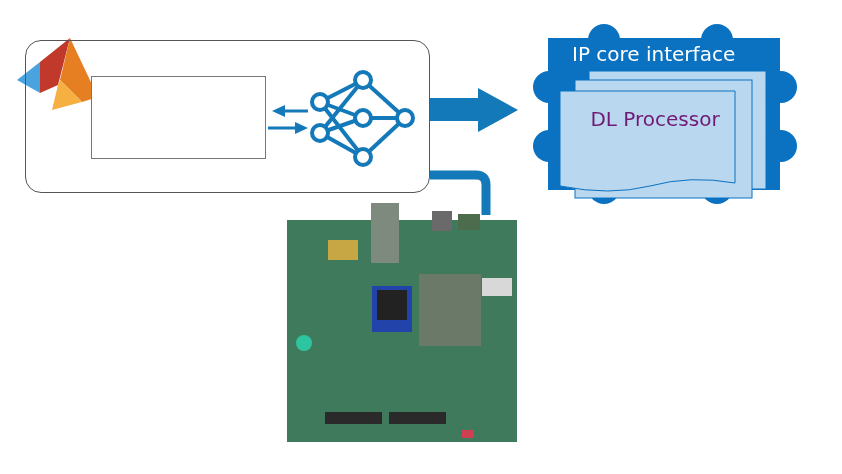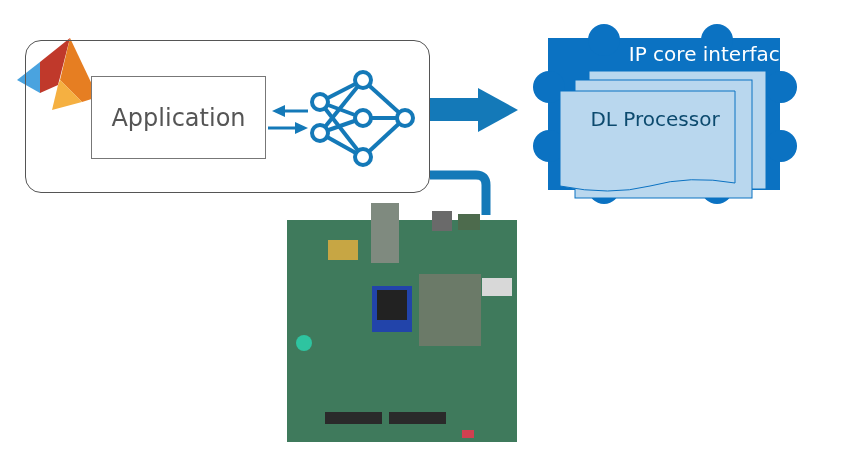--- a/index.html
+++ b/index.html
@@ -8,22 +8,22 @@
   .outer-box {
     left:25px; top:40px; width:405px; height:153px;
     border:1.5px solid #555; border-radius:16px; background:#fff; box-sizing:border-box;
   }
   .app-box {
     left:91px; top:76px; width:175px; height:83px;
     border:1.5px solid #777; background:#fff; box-sizing:border-box;
     display:flex; flex-direction:column; align-items:center; justify-content:center;
     color:#555; font-size:24px; line-height:30px; text-align:center;
   }
-  .ip-label { color:#ffffff; font-size:20px; text-align:right; width:220px; left:572px; top:42px; }
-  .dl-label { color:#0c4a6e; font-size:20px; text-align:center; left:565px; top:106px; width:180px; line-height:26px; }
+  .ip-label { color:#ffffff; font-size:20px; text-align:left; width:220px; left:572px; top:42px; }
+  .dl-label { color:#701a75; font-size:20px; text-align:center; left:565px; top:106px; width:180px; line-height:26px; }
   svg { position:absolute; left:0; top:0; }
 </style>
 </head>
 <body>
 
 <svg width="842" height="474" viewBox="0 0 842 474">
 
   <path d="M430,175 L476,175 Q486,175 486,185 L486,215" fill="none" stroke="#1479b8" stroke-width="9"></path>
 
   <g>
@@ -94,20 +94,19 @@
     <polygon points="17,80 40,62 55,68 40,93" fill="#4aa3df"></polygon>
     <polygon points="40,62 70,38 58,85 40,93" fill="#c0392b"></polygon>
     <polygon points="70,38 98,97 82,102 60,80" fill="#e67e22"></polygon>
     <polygon points="58,85 60,80 82,102 52,110" fill="#f5b041"></polygon>
   </g>
 </svg>
 
 <div class="abs outer-box" style="z-index:0;background:transparent;"></div>
 
 <div class="abs app-box">
-  <span>Application</span>
 </div>
 
 <div class="abs ip-label">IP core interface</div>
 
 <div class="abs dl-label">
   <div>DL Processor</div>
 </div>
 
 </body></html>

